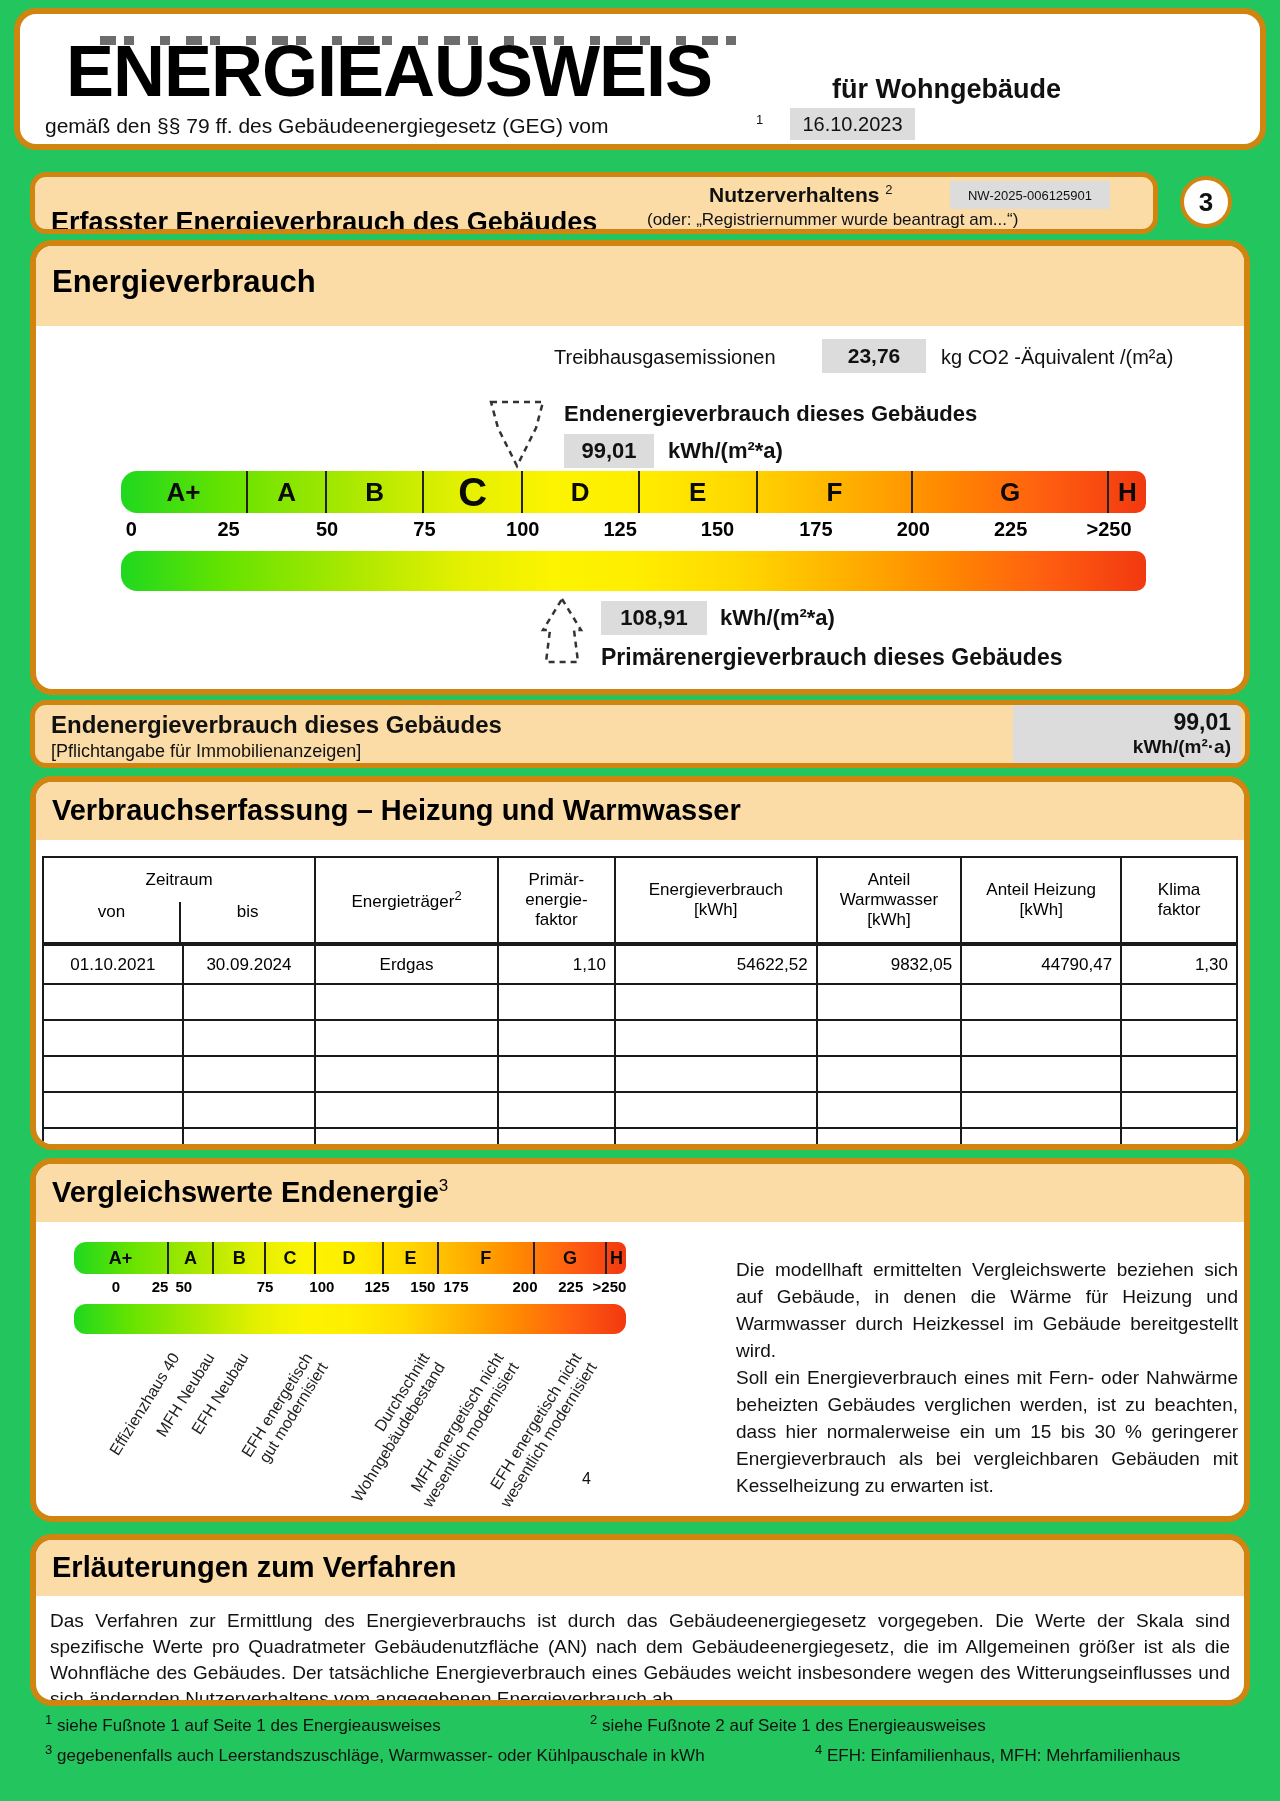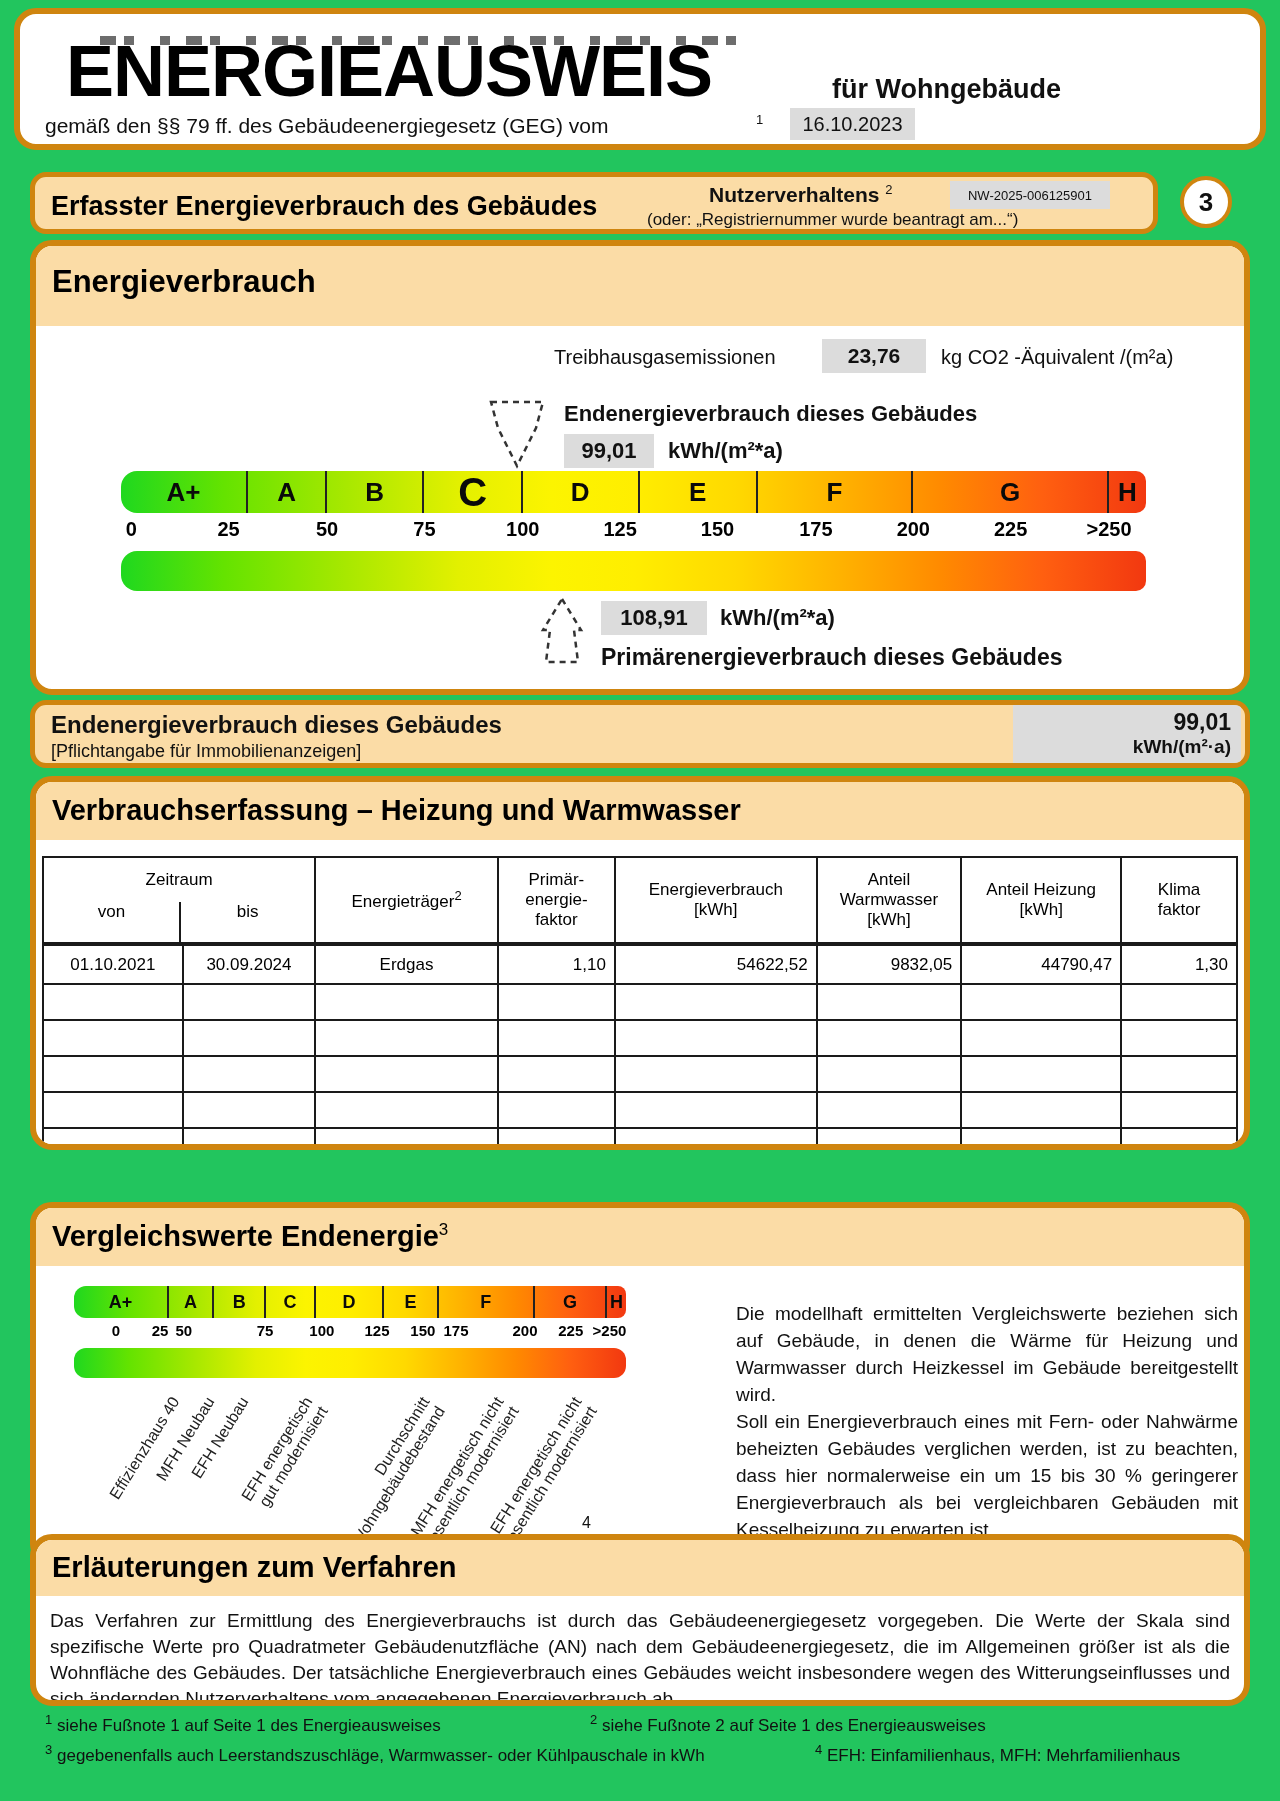--- a/index.html
+++ b/index.html
@@ -63,21 +63,21 @@
     <div style="position:absolute; left:25px; top:100px; font-size:21px;">
       <span>gemäß den §§ 79 ff. des Gebäudeenergiegesetz (GEG) vom</span>
     </div>
     <sup class="fnref" style="position:absolute; left:736px; top:98px;">1</sup>
     <div class="greyval" style="position:absolute; left:770px; top:94px; width:125px; height:32px; font-size:20px;">
       <span>16.10.2023</span>
     </div>
   </div>
 
   <div class="peachbox" style="left:30px; top:172px; width:1128px; height:62px;">
-    <h2 style="position:absolute; left:16px; top:14px; font-size:27px;">Erfasster Energieverbrauch des Gebäudes</h2>
+    <h2 style="position:absolute; left:16px; top:30px; font-size:27px;">Erfasster Energieverbrauch des Gebäudes</h2>
     <div style="position:absolute; left:674px; top:5px; font-size:21px; font-weight:bold;">
       <span>Nutzerverhaltens</span>
       <sup class="fnref" style="font-weight:normal;">2</sup>
     </div>
     <div class="greyval" style="position:absolute; left:915px; top:4px; width:160px; height:28px; font-size:13px;">
       <span>NW-2025-006125901</span>
     </div>
     <div style="position:absolute; left:612px; top:33px; font-size:17px;">(oder: „Registriernummer wurde beantragt am...“)</div>
   </div>
   <div style="position:absolute; left:1180px; top:176px; width:52px; height:52px; border:4px solid #cf850f; border-radius:50%; background:#fff; display:flex; align-items:center; justify-content:center; font-size:26px; font-weight:bold;">
@@ -268,21 +268,21 @@
             <td></td>
             <td></td>
             <td></td>
             <td></td>
             <td></td>
           </tr>
       </tbody>
     </table>
   </div>
 
-  <div class="obox" style="left:30px; top:1158px; width:1220px; height:364px;margin-top:44px;">
+  <div class="obox" style="left:30px; top:1158px; width:1220px; height:364px;">
     <div class="band" style="height:58px;">
       <h2 style="position:absolute; left:16px; top:12px; font-size:29px;">
         <span>Vergleichswerte Endenergie</span><sup class="fnref" style="font-weight:normal; font-size:17px;">3</sup>
       </h2>
     </div>
 
     <div style="position:absolute; left:38px; top:78px; width:552px; height:270px;">
       <div class="scalebar" style="left:0; top:0; width:552px; height:32px; border-radius:12px 8px 8px 12px;">
         <div class="seg smallseg" style="width:17.2%;">
             <span>A+</span>

